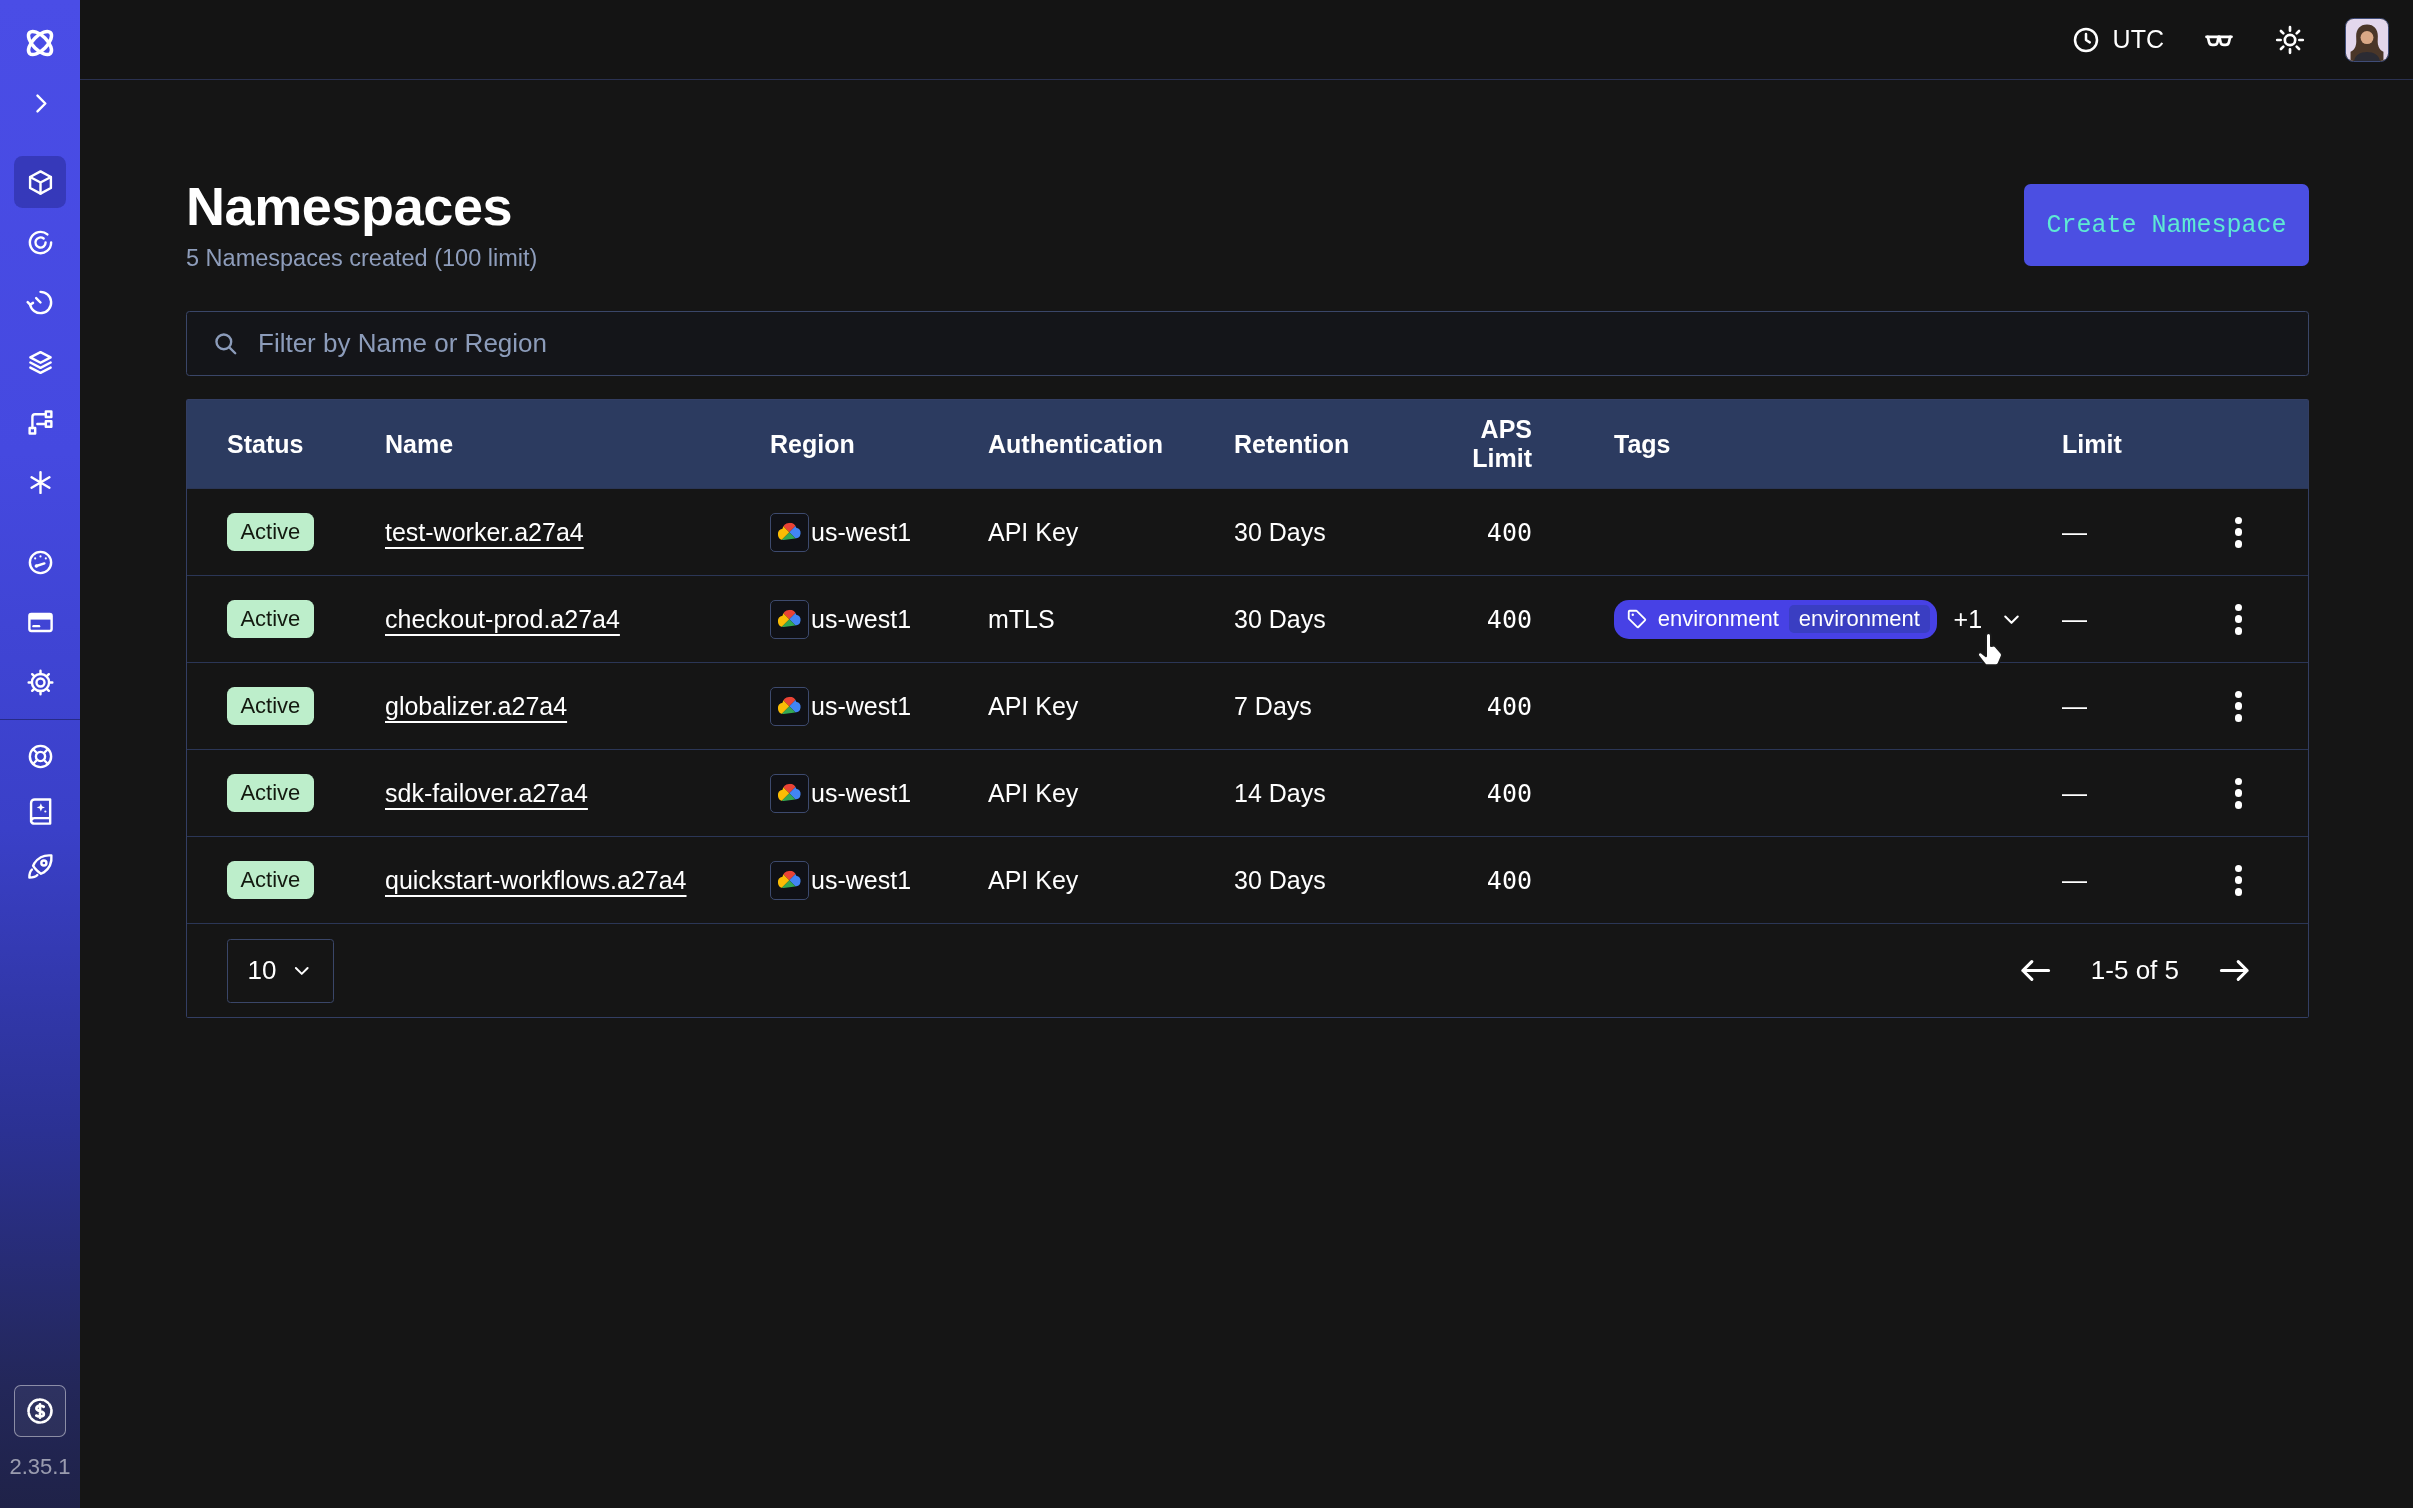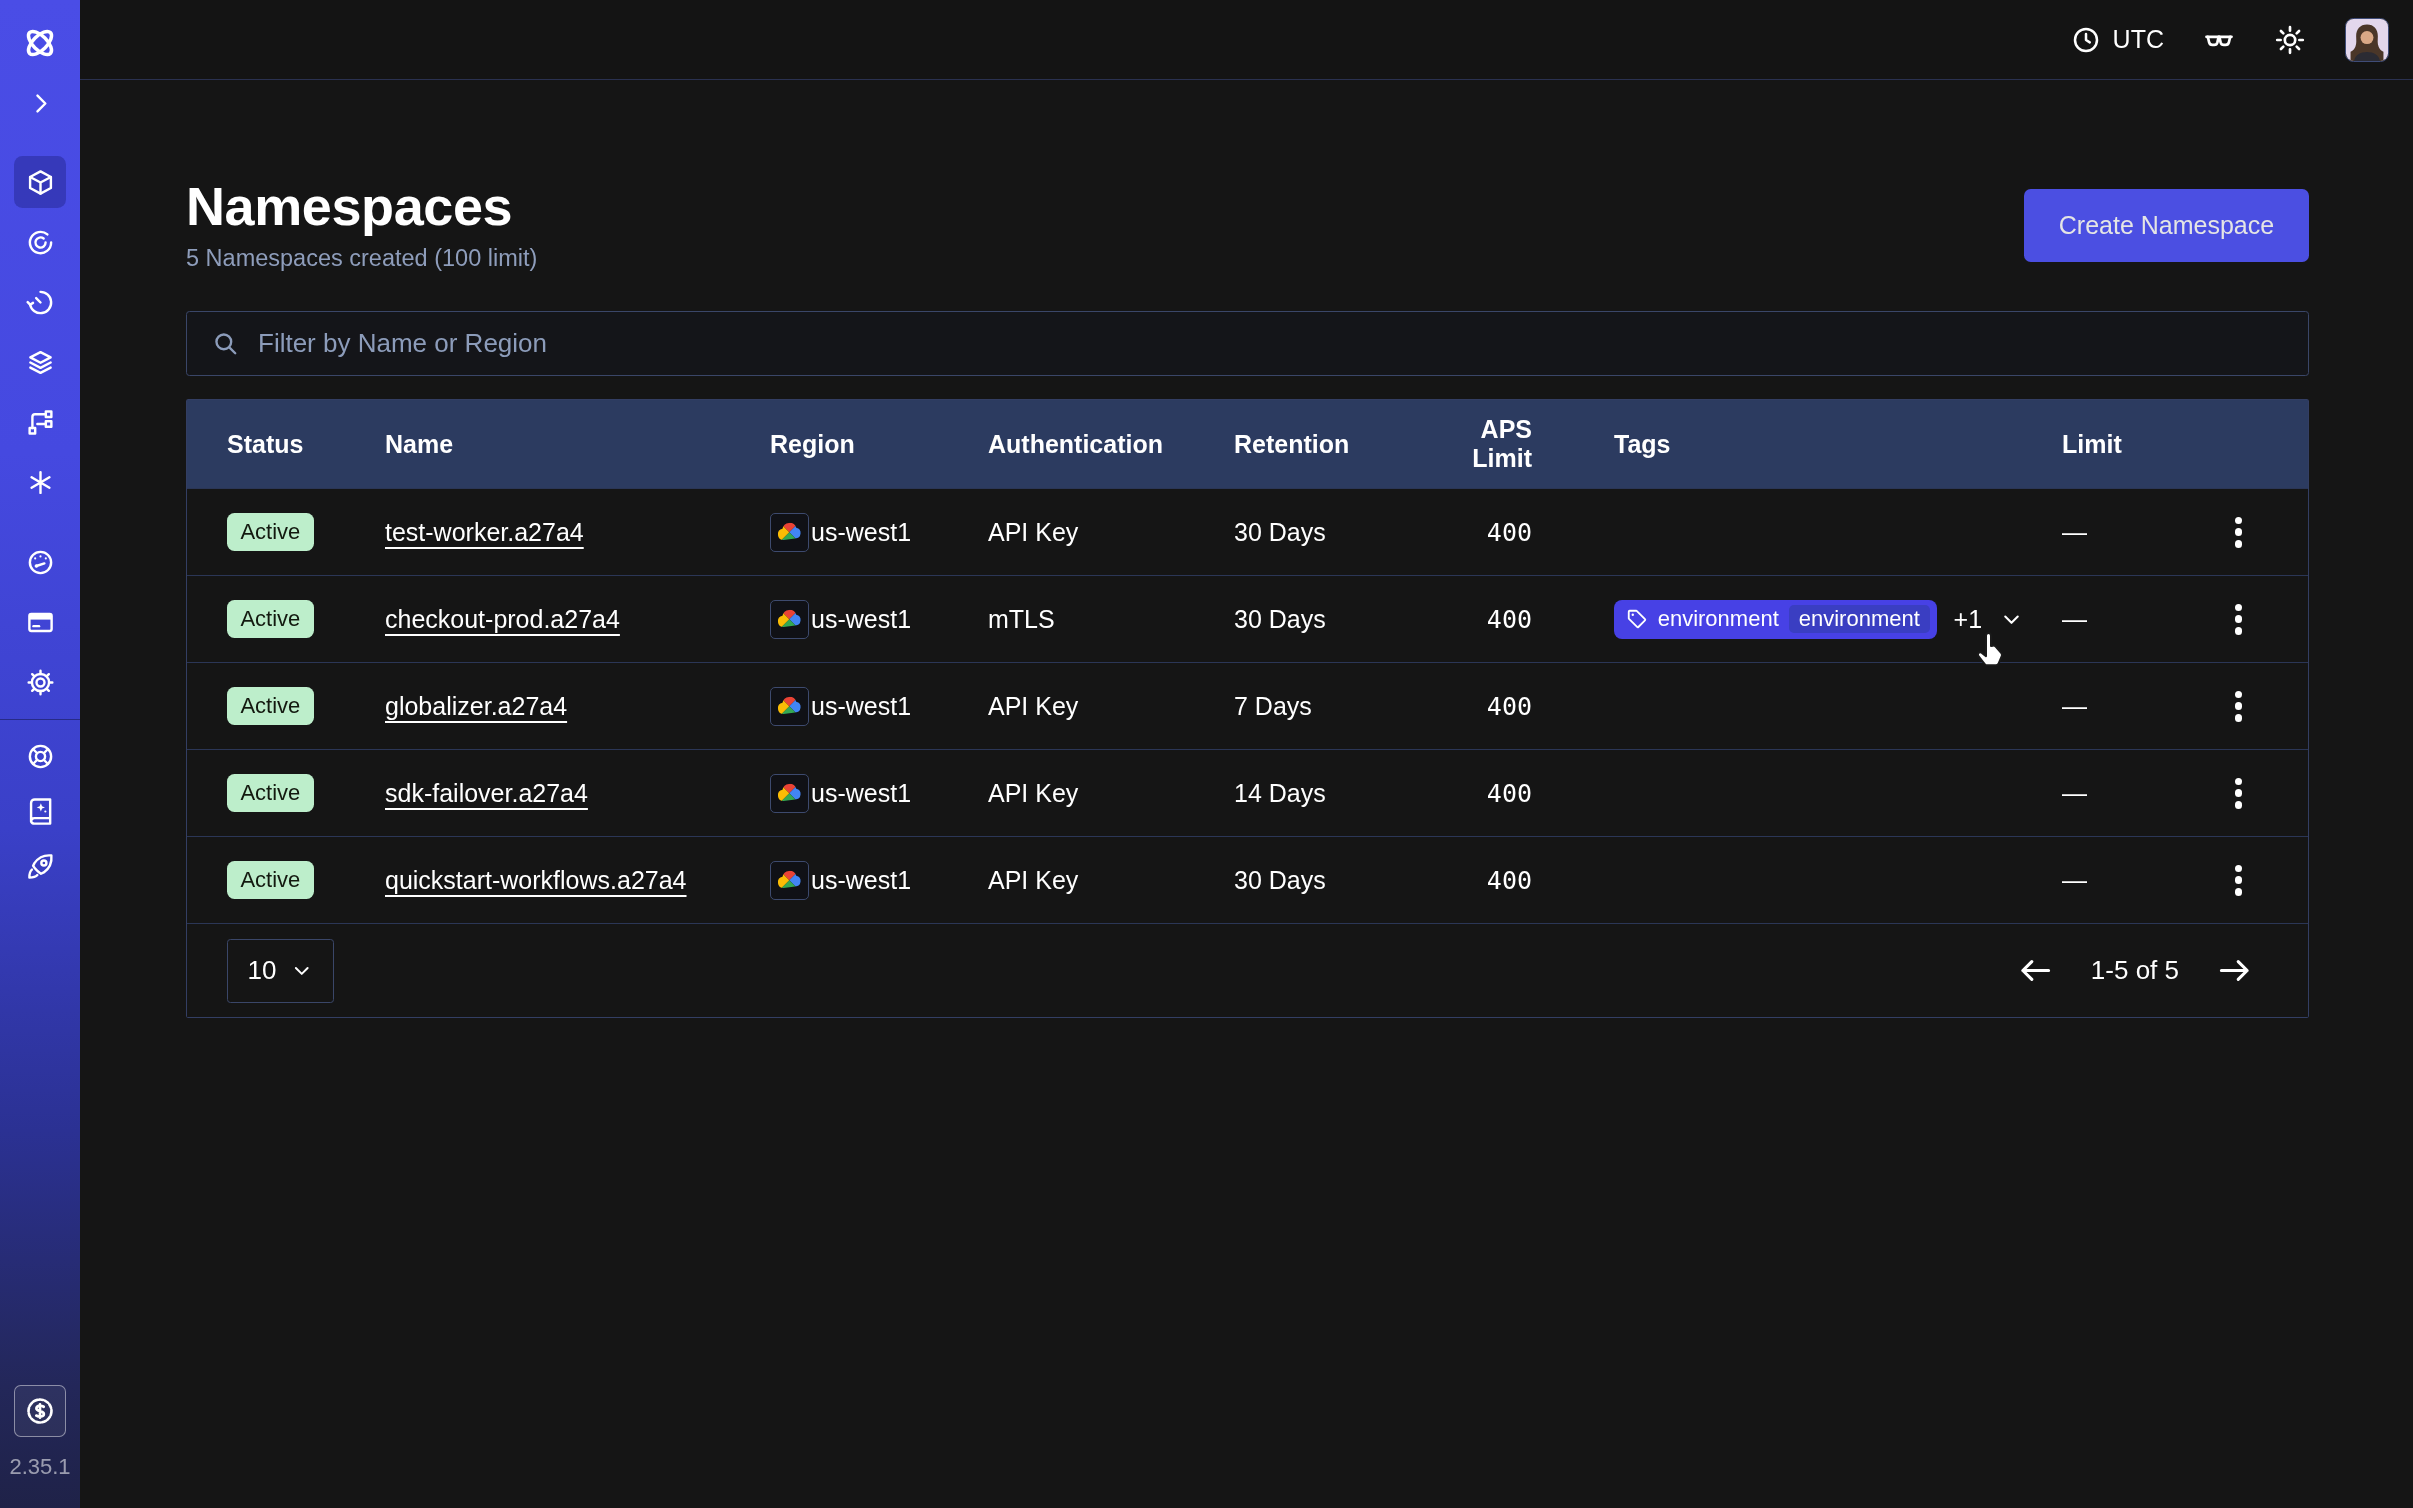--- a/index.html
+++ b/index.html
@@ -37,22 +37,22 @@
   .topbar-icon { cursor:pointer; display:flex; align-items:center; }
   .topbar-icon svg { width:32px; height:32px; }
   .avatar { width:44px; height:44px; border-radius:8.4px; border:1.7px solid #3F4C77; overflow:hidden; cursor:pointer; }
   .avatar svg { width:100%; height:100%; display:block; }
 
   
   .main { position:absolute; left:80px; top:80px; width:2334px; padding:0 105px 0 106px; }
   .page-head { margin-top:99px; display:flex; align-items:center; justify-content:space-between; }
   .page-title { font-size:54px; font-weight:700; letter-spacing:-0.4px; line-height:1; }
   .page-sub { margin-top:11.7px; font-size:23.5px; color:#8E9DBB; }
-  .create-btn { width:285px; height:73px; background:#4B4FE2; border:none; border-radius:6.7px;
-    color:#e5e5e5; font-size:25px; font-family:Liberation Sans, sans-serif; cursor:pointer; }
+  .create-btn { width:285px; height:82px; background:#4B4FE2; border:none; border-radius:6.7px;
+    color:#5eead4; font-size:25px; font-family:Liberation Mono, monospace; cursor:pointer; }
 
   .filter-wrap { margin-top:39px; height:65px; border:1.7px solid #3A4668; border-radius:3.4px;
     background:#141519; display:flex; align-items:center; padding:0 23.5px; gap:17px; }
   .filter-wrap svg { width:28.5px; height:28.5px; flex:none; }
   .filter-input { flex:1; background:transparent; border:none; outline:none; color:#E8ECF4;
     font-size:26px; font-family:inherit; }
   .filter-input::placeholder { color:#8C9CBA; }
 
   
   .table { margin-top:23.5px; border:1.7px solid #333E63; border-radius:1.7px; }
@@ -63,21 +63,21 @@
   .thead .cell-aps, .cell-aps { text-align:right; padding-right:82px; }
   .trow .cell-aps { font-family:"DejaVu Sans Mono",monospace; font-size:25px; }
   .status-badge { display:inline-block; background:#BDEECB; color:#13190f; font-size:22px;
     padding:5.9px 13.4px; border-radius:7.5px; }
   .name-link { color:#fff; text-decoration:underline; text-decoration-thickness:1.7px; text-underline-offset:5.9px; cursor:pointer; }
   .cell-region { display:flex; align-items:center; gap:2px; }
   .gcp-tile { width:39px; height:39px; border:1.7px solid #3D4A6E; border-radius:5px;
     display:flex; align-items:center; justify-content:center; background:#101116; }
   .gcp-tile svg { width:28.5px; height:28.5px; }
   .cell-tags { display:flex; align-items:center; gap:17px; }
-  .tag-chip { display:flex; align-items:center; gap:10px; background:#4741E5; border-radius:8px;
+  .tag-chip { display:flex; align-items:center; gap:10px; background:#4741E5; border-radius:15px;
     height:39px; padding:0 6.7px 0 11.7px; cursor:pointer; }
   .tag-chip svg { width:22px; height:22px; }
   .tag-key { font-size:22px; color:#fff; }
   .tag-val { background:#3A3EC2; border-radius:5px; height:28.5px; display:flex; align-items:center;
     padding:0 10px; font-size:22px; color:#fff; }
   .tag-more { font-size:25px; cursor:pointer; }
   .tag-expand { cursor:pointer; display:flex; }
   .tag-expand svg { width:25px; height:25px; }
   .kebab { display:flex; flex-direction:column; gap:4.2px; align-items:center; cursor:pointer;
     width:47px; padding:8.4px 0; }

